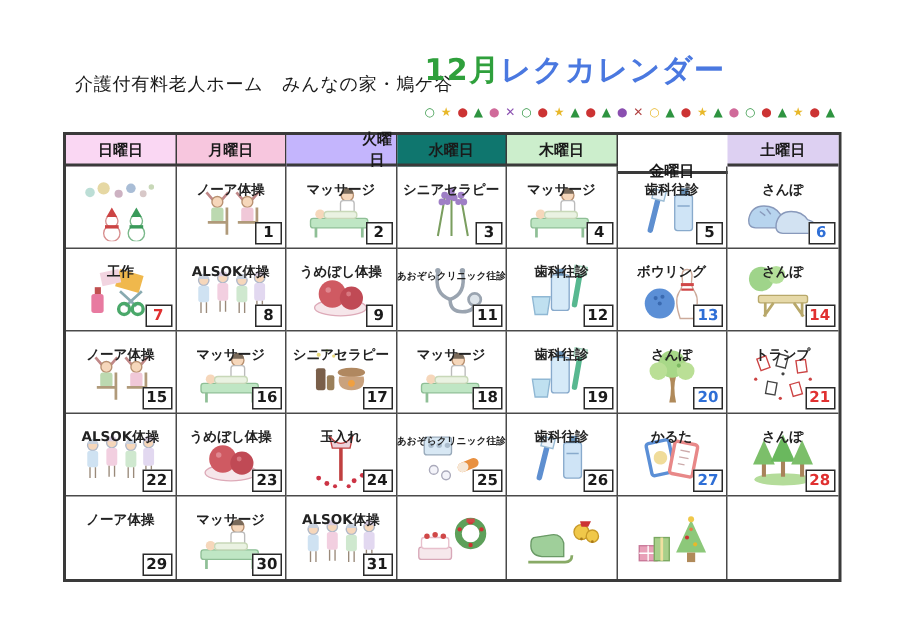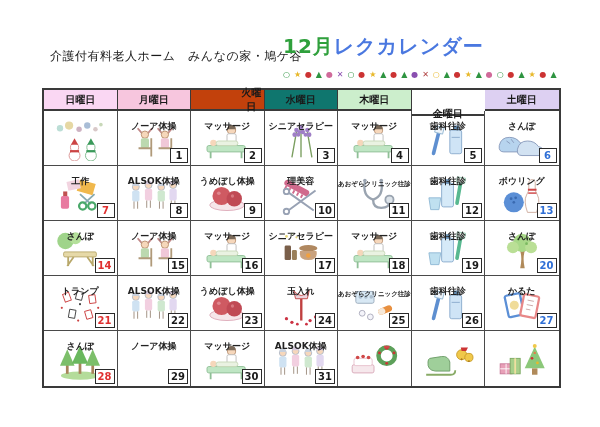--- a/index.html
+++ b/index.html
@@ -309,21 +309,21 @@
     <span style="color: rgb(204, 51, 51);">●</span>
     <span style="color: rgb(46, 148, 64);">▲</span>
     <span style="color: rgb(232, 184, 42);">★</span>
     <span style="color: rgb(204, 51, 51);">●</span>
     <span style="color: rgb(46, 148, 64);">▲</span>
   </div>
 
 <div class="calendar">
     <div class="hcell" style="background: rgb(250, 215, 243);">日曜日</div>
     <div class="hcell" style="background: rgb(247, 198, 222);">月曜日</div>
-    <div class="hcell" style="background: #c2410c; padding-left: 48px;">火曜日</div>
+    <div class="hcell" style="background: #c4b5fd; padding-left: 48px;">火曜日</div>
     <div class="hcell" style="background: #0f766e;">水曜日</div>
     <div class="hcell" style="background: rgb(204, 238, 204);">木曜日</div>
     <div class="hcell" style="background: rgb(200, 228, 248); margin-top: 24px;">金曜日</div>
     <div class="hcell" style="background: rgb(221, 208, 242);">土曜日</div>
     <div class="cell">
       <svg class="icon" viewBox="0 0 60 44">
         <use href="#i-snowmen" xlink:href="#i-snowmen"></use>
       </svg>
     </div>
     <div class="cell">
@@ -384,27 +384,20 @@
     </div>
     <div class="cell">
       <svg class="icon" viewBox="0 0 60 44">
         <use href="#i-umeboshi" xlink:href="#i-umeboshi"></use>
       </svg>
       <div class="lbl">うめぼし体操</div>
       <div class="datebox" style="color: rgb(26, 26, 26);">9</div>
     </div>
     <div class="cell">
       <svg class="icon" viewBox="0 0 60 44">
-        <use href="#i-beauty" xlink:href="#i-beauty"></use>
-      </svg>
-      <div class="lbl">理美容</div>
-      <div class="datebox" style="color: rgb(26, 26, 26);">10</div>
-    </div>
-    <div class="cell">
-      <svg class="icon" viewBox="0 0 60 44">
         <use href="#i-steth" xlink:href="#i-steth"></use>
       </svg>
       <div class="lbl small">あおぞらクリニック往診</div>
       <div class="datebox" style="color: rgb(26, 26, 26);">11</div>
     </div>
     <div class="cell">
       <svg class="icon" viewBox="0 0 60 44">
         <use href="#i-dental-cup" xlink:href="#i-dental-cup"></use>
       </svg>
       <div class="lbl">歯科往診</div>

